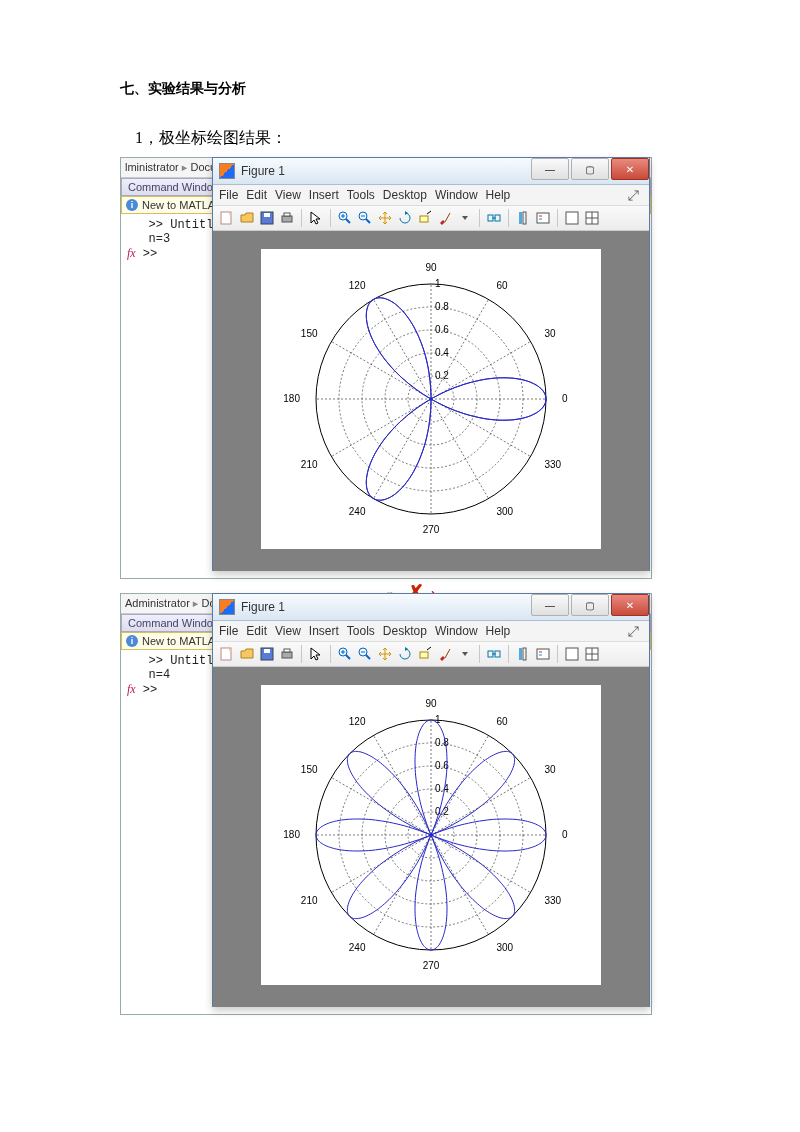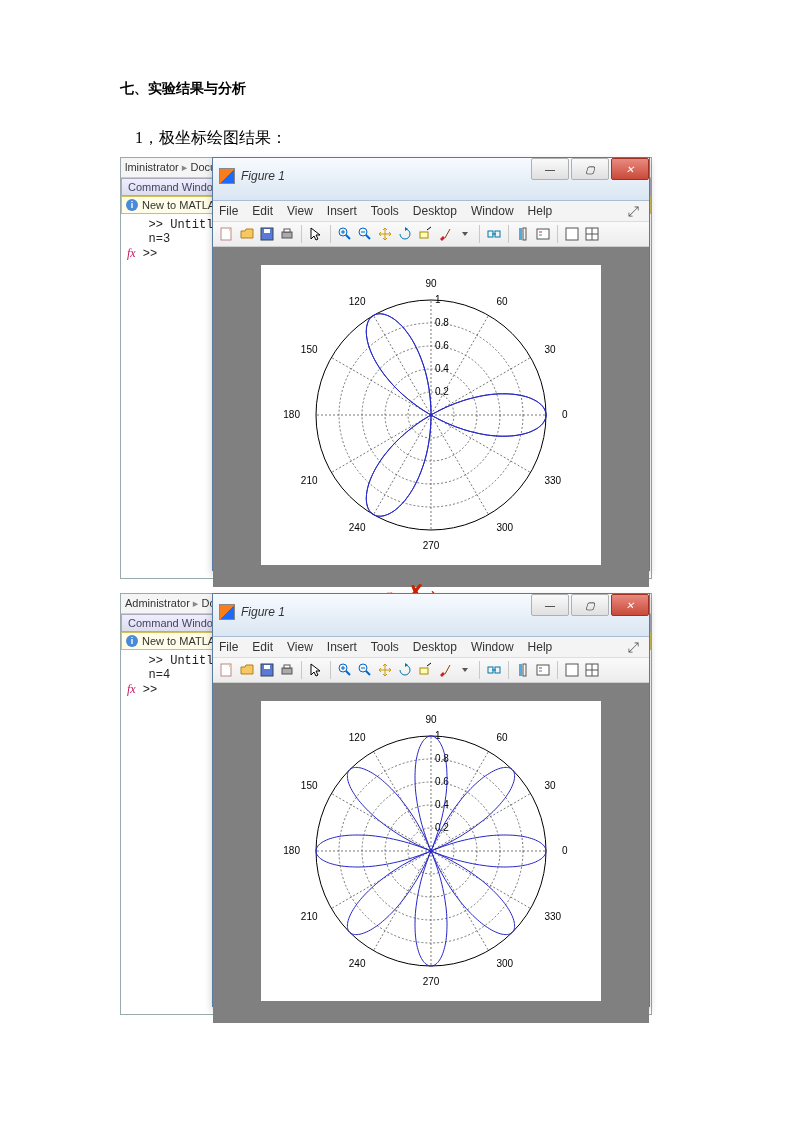--- a/index.html
+++ b/index.html
@@ -94,24 +94,23 @@
     border: 1px solid #5a7aa0;
     background: #fff;
     box-shadow: 0 4px 8px rgba(0,0,0,0.2);
     font-family: "Segoe UI", Tahoma, sans-serif;
   }
   .titlebar {
     height: 26px;
     background: linear-gradient(#f7fbff,#d9e6f2);
     border-bottom:1px solid #a9bed3;
     display:flex;
-    align-items:flex-end;
+    align-items:center;
     justify-content:space-between;
-    padding: 0 0 16px 6px;
-    font-style: italic;
+    padding: 0 0 0 6px;
   }
   .titlebar .left {
     display:flex; align-items:center; gap:6px;
     font-size: 12px; color:#333;
   }
   .mat-icon {
     width:14px;height:14px;
     background: linear-gradient(135deg,#f97d1c 0%,#f97d1c 50%,#1c6bf9 50%,#1c6bf9 100%);
     border:1px solid #888;
   }
@@ -131,21 +130,21 @@
     display:flex;
     align-items:center;
     gap: 4px;
     font-size: 12px;
     padding: 0 6px;
     background:#f4f4f4;
     border-bottom:1px solid #ddd;
     color:#333;
     justify-content:space-between;
   }
-  .menubar .menus { display:flex; gap:14px; }
+  .menubar .menus { display:flex; gap:8px; }
   .menubar .dock { color:#555; font-size:14px; padding-right:4px;}
   .toolbar {
     height: 24px;
     display:flex;
     align-items:center;
     gap:4px;
     padding: 0 6px;
     background:linear-gradient(#fafafa,#ececec);
     border-bottom:1px solid #ccc;
   }

